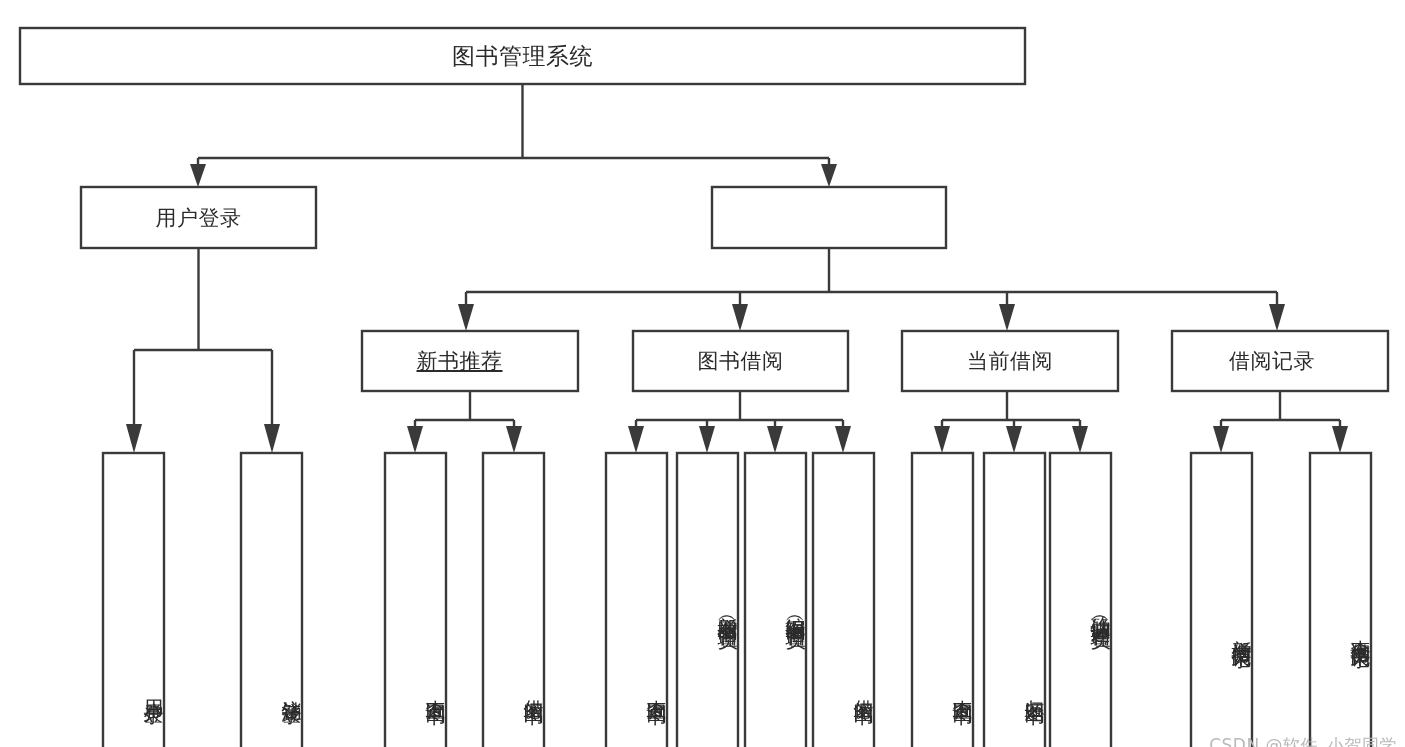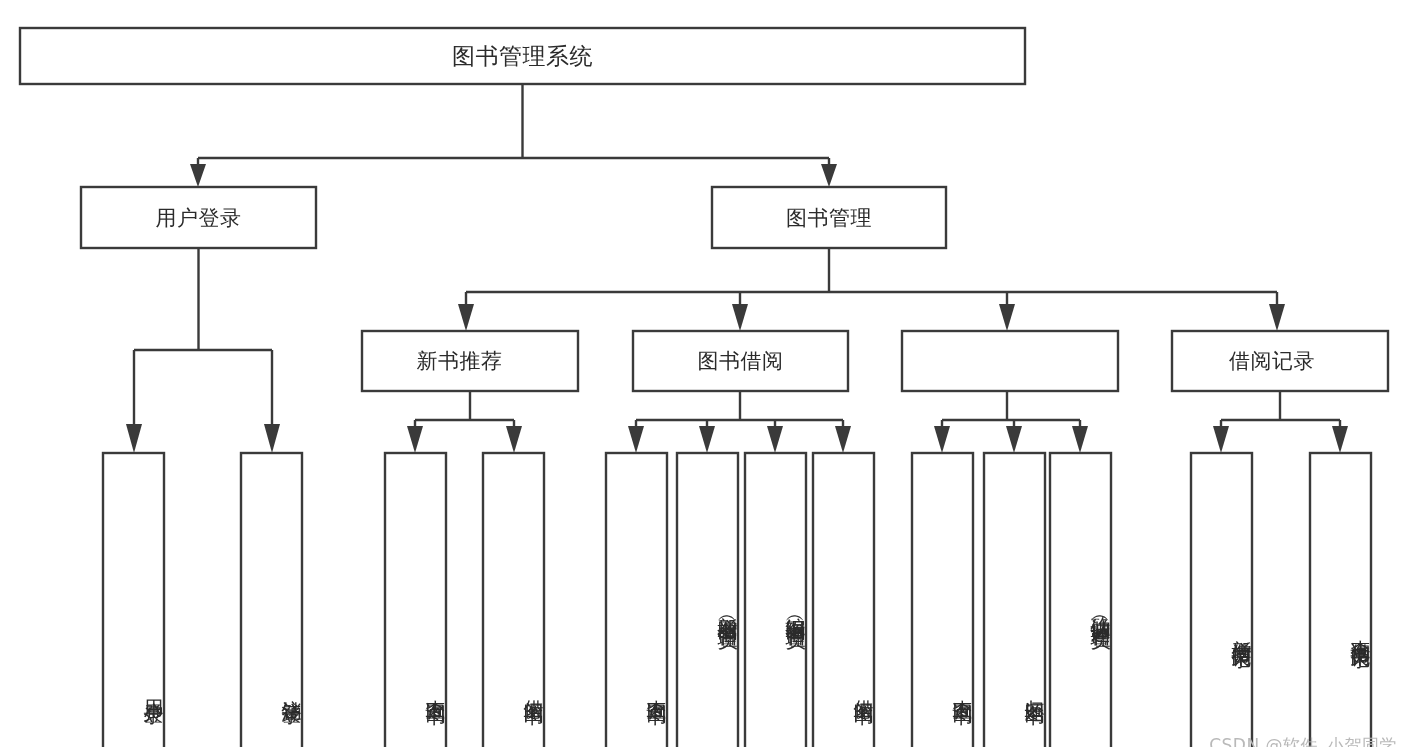--- a/index.html
+++ b/index.html
@@ -165,24 +165,24 @@
     <path class="connector" d="M 1221 404 L 1340 404"></path>
     <path class="connector" d="M 1221 404 L 1221 414"></path>
     <path class="connector" d="M 1340 404 L 1340 414"></path>
     <polygon class="arrow-head" points="1213,410 1229,410 1221,437"></polygon>
     <polygon class="arrow-head" points="1332,410 1348,410 1340,437"></polygon>
   </svg>
 
   <div class="h-label" style="left:20px; top:12px; width:1005px; height:56px; font-size:23px;">图书管理系统</div>
 
   <div class="h-label" style="left:81px; top:171px; width:235px; height:61px;">用户登录</div>
-  <div class="h-label" style="left:712px; top:171px; width:234px; height:61px;">图书管理</div>
 
-  <div class="h-label" style="left:362px; top:315px; width:195px; height:60px;">新书推荐</div>
+  <div class="h-label" style="left:362px; top:315px; width:195px; height:60px;text-decoration:underline;">新书推荐</div>
   <div class="h-label" style="left:633px; top:315px; width:215px; height:60px;border-radius:26px;">图书借阅</div>
+  <div class="h-label" style="left:902px; top:315px; width:216px; height:60px;">当前借阅</div>
   <div class="h-label" style="left:1172px; top:315px; width:200px; height:60px;">借阅记录</div>
 
   <div class="v-label" style="left:103px; top:437px; width:61px; height:298px; padding-top:86px;">用户登录</div>
   <div class="v-label" style="left:241px; top:437px; width:61px; height:298px; padding-top:86px;">注销登录</div>
   <div class="v-label" style="left:385px; top:437px; width:61px; height:298px; padding-top:86px;">查询图书</div>
   <div class="v-label" style="left:483px; top:437px; width:61px; height:298px; padding-top:86px;">借阅图书</div>
   <div class="v-label" style="left:606px; top:437px; width:61px; height:298px; padding-top:86px;">查询图书</div>
   <div class="v-label" style="left:677px; top:437px; width:61px; height:298px; padding-top:8px;">新增图书（管理员）</div>
   <div class="v-label" style="left:745px; top:437px; width:61px; height:298px; padding-top:8px;">编辑图书（管理员）</div>
   <div class="v-label" style="left:813px; top:437px; width:61px; height:298px; padding-top:86px;">借阅图书</div>

